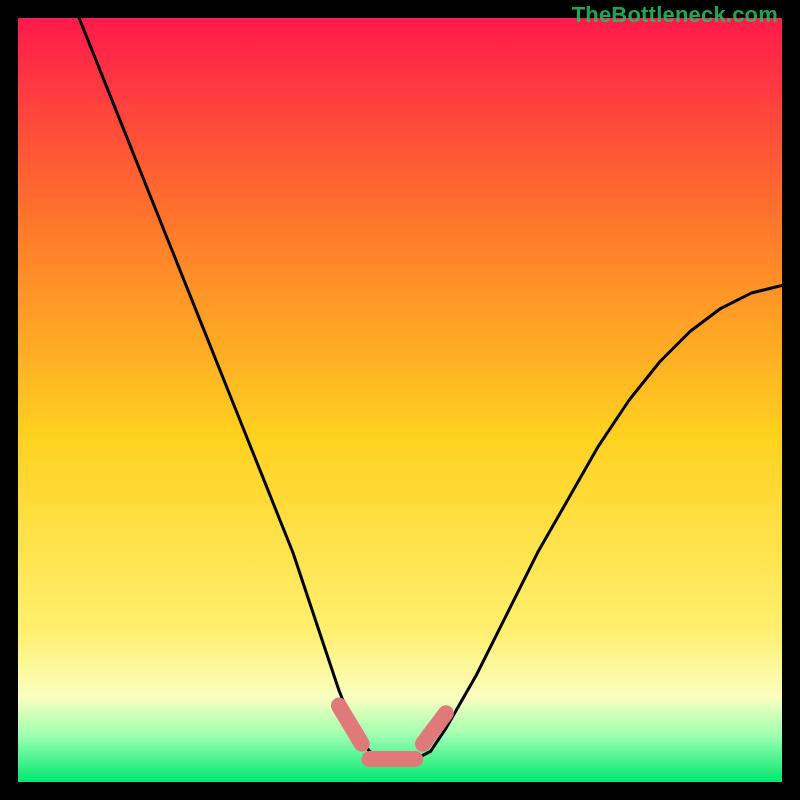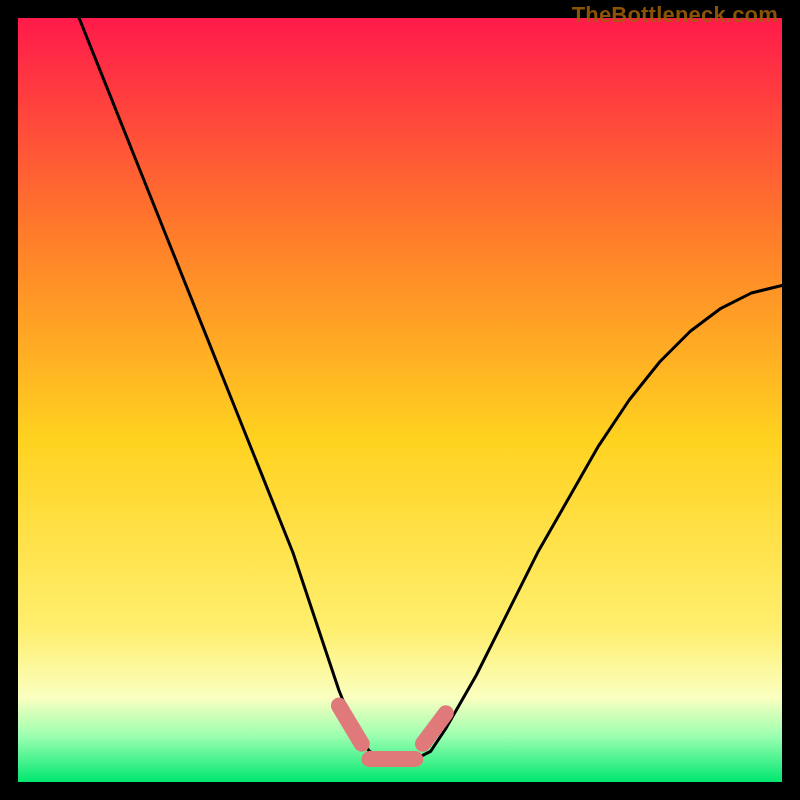--- a/index.html
+++ b/index.html
@@ -23,21 +23,21 @@
     position: absolute;
     left: 0;
     top: 0;
     width: 764px;
     height: 764px;
   }
   .watermark {
     position: absolute;
     top: 2px;
     right: 22px;
-    color: #a16207;
+    color: #22c55e;
     font-size: 22px;
     font-weight: 600;
     letter-spacing: 0.2px;
     opacity: 0.85;
     user-select: none;
   }
 </style>
 </head>
 <body>
 

